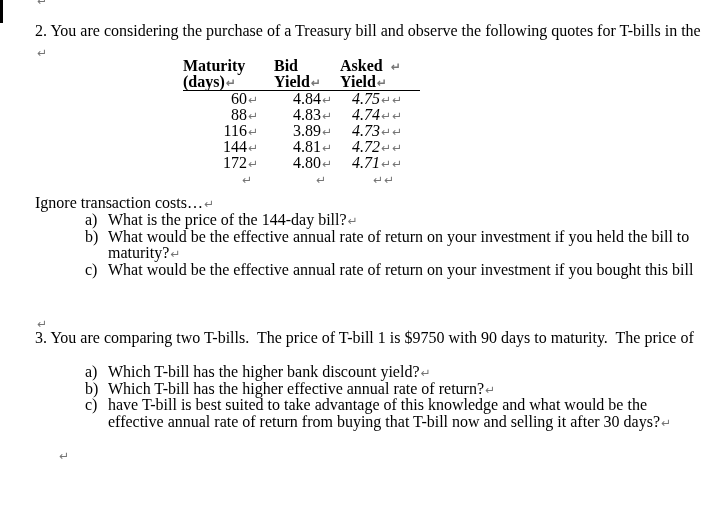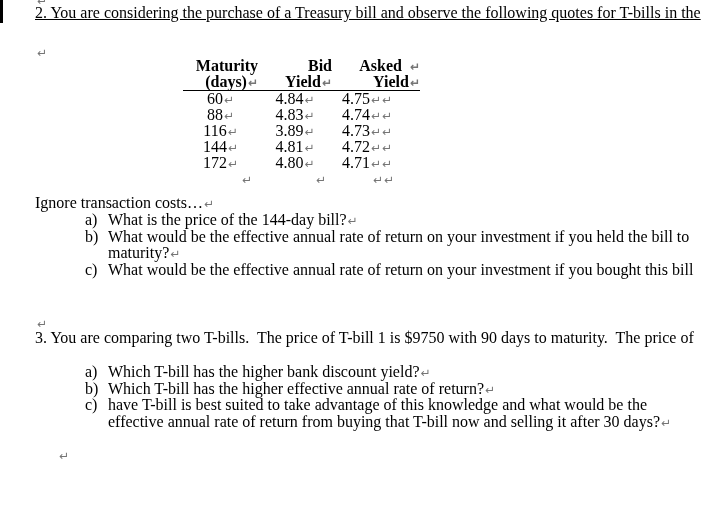--- a/index.html
+++ b/index.html
@@ -24,43 +24,43 @@
   .abs { position:absolute; }
 
   
   .caret-bar { position:absolute; left:0; top:0; width:3px; height:23px; background:#000; }
 
   
   .doc-table { position:absolute; left:183px; top:58px; width:237px; }
   .doc-table .trow { display:grid; grid-template-columns:75px 74px 88px; }
   .doc-table .thead { border-bottom:1.5px solid #000; }
   .doc-table .cell { line-height:16px; height:16px; white-space:pre; }
-  .hdr { font-weight:bold; text-align:right; }
+  .hdr { font-weight:bold; text-align:left; }
   .hdr.c2 { padding-left:16px; }
   .hdr.c3 { padding-left:8px; }
-  .num { text-align:center; }
-  .num.c3 { padding-right:18px; }
+  .num { text-align:right; }
+  .num.c3 { padding-right:18px;font-style:italic; }
   .marksrow .cell { text-align:right; }
   .marksrow .c1 { padding-right:6px; }
   .marksrow .c2 { padding-right:6px; }
   .marksrow .c3 { padding-right:26px; }
 
   
   .qlist { position:absolute; }
   .li { display:grid; grid-template-columns:23px auto; }
   .li .marker { line-height:16.5px; height:16.5px; white-space:pre; }
 </style>
 </head>
 <body>
 
 <div class="caret-bar"></div>
 
 <span class="mark abs" style="left:36px; top:-6px;">↵</span>
 
-<div class="abs" style="left:35px; top:5px;text-decoration:underline;">
+<div class="abs" style="left:35px; top:23px;">
   <div class="tline">2. You are considering the purchase of a Treasury bill and observe the following quotes for T-bills in the</div>
 </div>
 
 <div class="abs tline" style="left:36px; top:44px;"><span class="mark">↵</span></div>
 
 <div class="doc-table">
   <div class="thead">
     <div class="trow">
       <div class="cell hdr c1"><span>Maturity</span></div>
       <div class="cell hdr c2"><span>Bid</span></div>

